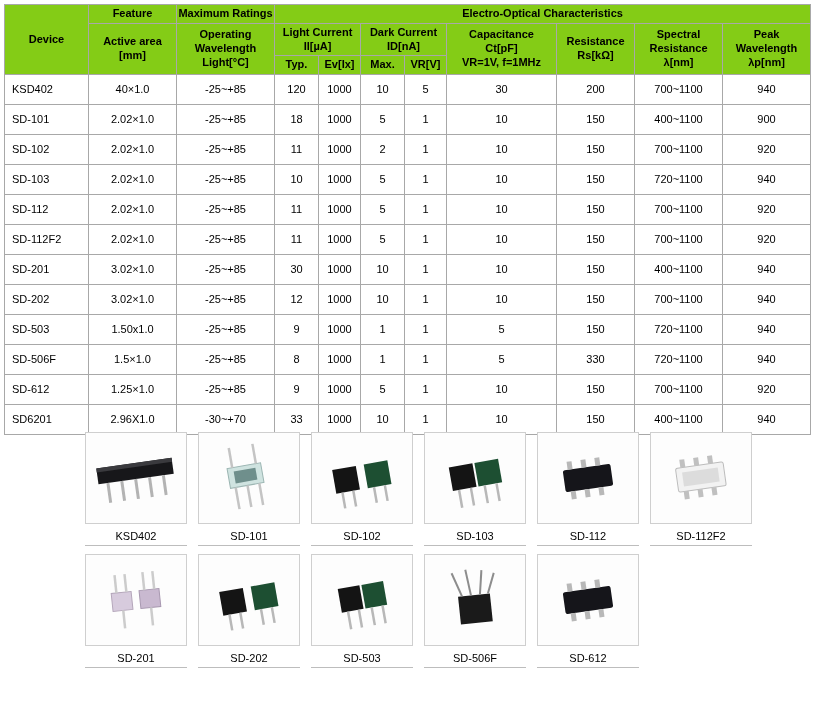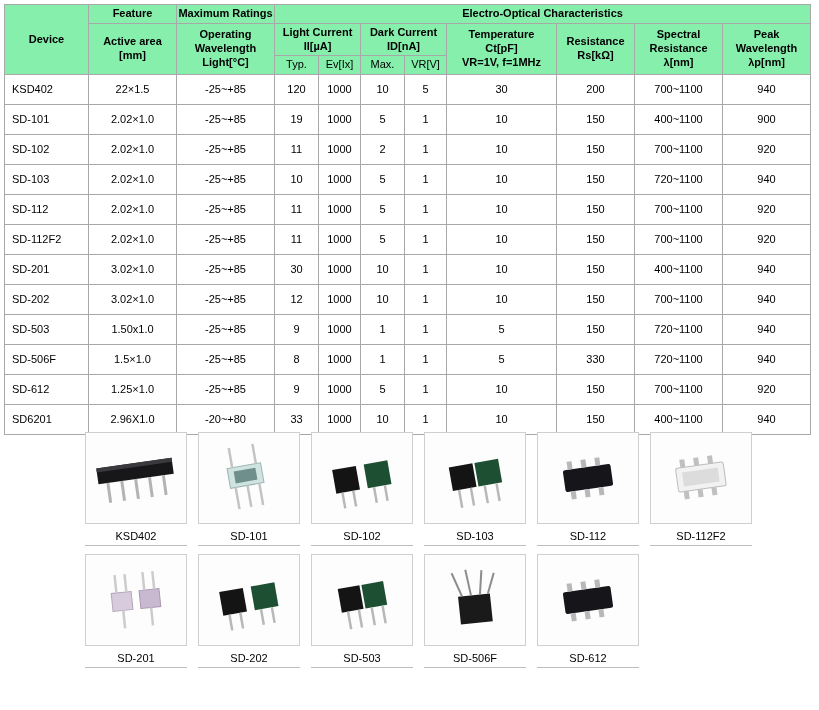--- a/index.html
+++ b/index.html
@@ -23,26 +23,26 @@
   }
   .spec-table th, .spec-table td {
     border: 1px solid #a8a8a8;
     font-size: 11px;
     text-align: center;
     vertical-align: middle;
     padding: 2px 1px;
     line-height: 1.25;
   }
   .spec-table thead th {
-    background: #86efac;
+    background: #84cc16;
     font-weight: bold;
     margin-top: 39px;
   }
   .spec-table thead th.sub {
-    font-weight: normal;
+    font-weight: bold;
   }
   .spec-table tbody td {
     background: #ffffff;
     height: 25px;
     font-weight: normal;
   }
   .spec-table tbody td.device {
     text-align: left;
     padding-left: 7px;
   }
@@ -113,21 +113,21 @@
       </th>
       <th colspan="2">
         <div>Light Current</div>
         <div>Il[µA]</div>
       </th>
       <th colspan="2">
         <div>Dark Current</div>
         <div>ID[nA]</div>
       </th>
       <th rowspan="2">
-        <div>Temperature</div>
+        <div>Capacitance</div>
         <div>Ct[pF]</div>
         <div>VR=1V, f=1MHz</div>
       </th>
       <th rowspan="2">
         <div>Resistance</div>
         <div>Rs[kΩ]</div>
       </th>
       <th rowspan="2">
         <div>Spectral</div>
         <div>Resistance</div>
@@ -143,36 +143,36 @@
       <th class="sub">Typ.</th>
       <th class="sub">Ev[Ix]</th>
       <th class="sub">Max.</th>
       <th class="sub">VR[V]</th>
     </tr>
 
   </thead>
   <tbody id="table-body">
       <tr>
         <td class="device">KSD402</td>
-        <td>22×1.5</td>
+        <td>40×1.0</td>
         <td>-25~+85</td>
         <td>120</td>
         <td>1000</td>
         <td>10</td>
         <td>5</td>
         <td>30</td>
         <td>200</td>
         <td>700~1100</td>
         <td>940</td>
       </tr>
       <tr>
         <td class="device">SD-101</td>
         <td>2.02×1.0</td>
         <td>-25~+85</td>
-        <td>19</td>
+        <td>18</td>
         <td>1000</td>
         <td>5</td>
         <td>1</td>
         <td>10</td>
         <td>150</td>
         <td>400~1100</td>
         <td>900</td>
       </tr>
       <tr>
         <td class="device">SD-102</td>
@@ -287,21 +287,21 @@
         <td>5</td>
         <td>1</td>
         <td>10</td>
         <td>150</td>
         <td>700~1100</td>
         <td>920</td>
       </tr>
       <tr>
         <td class="device">SD6201</td>
         <td>2.96X1.0</td>
-        <td>-20~+80</td>
+        <td>-30~+70</td>
         <td>33</td>
         <td>1000</td>
         <td>10</td>
         <td>1</td>
         <td>10</td>
         <td>150</td>
         <td>400~1100</td>
         <td>940</td>
       </tr>
     </tbody>

